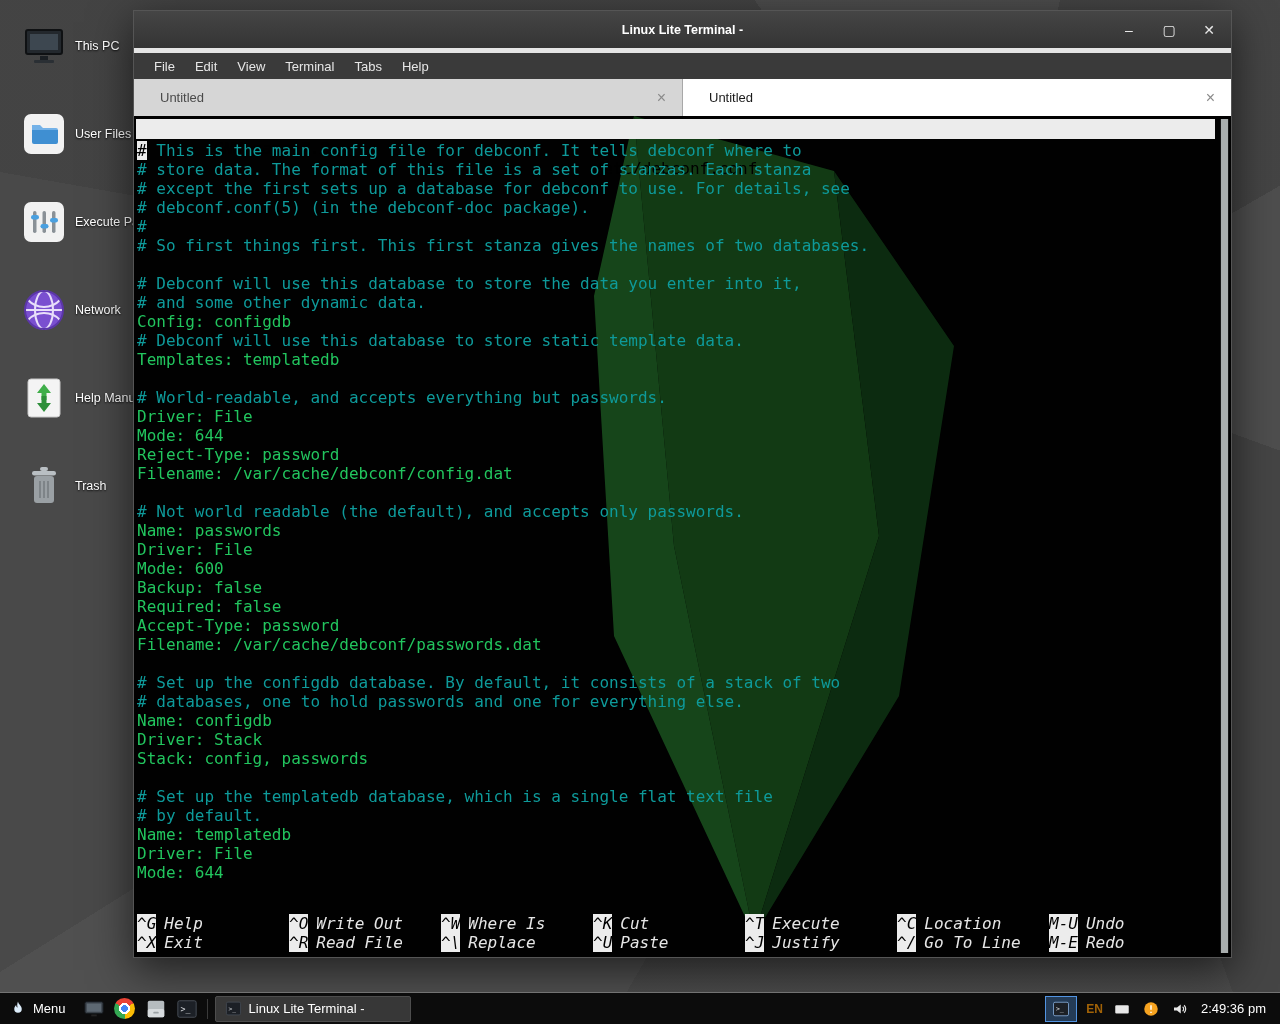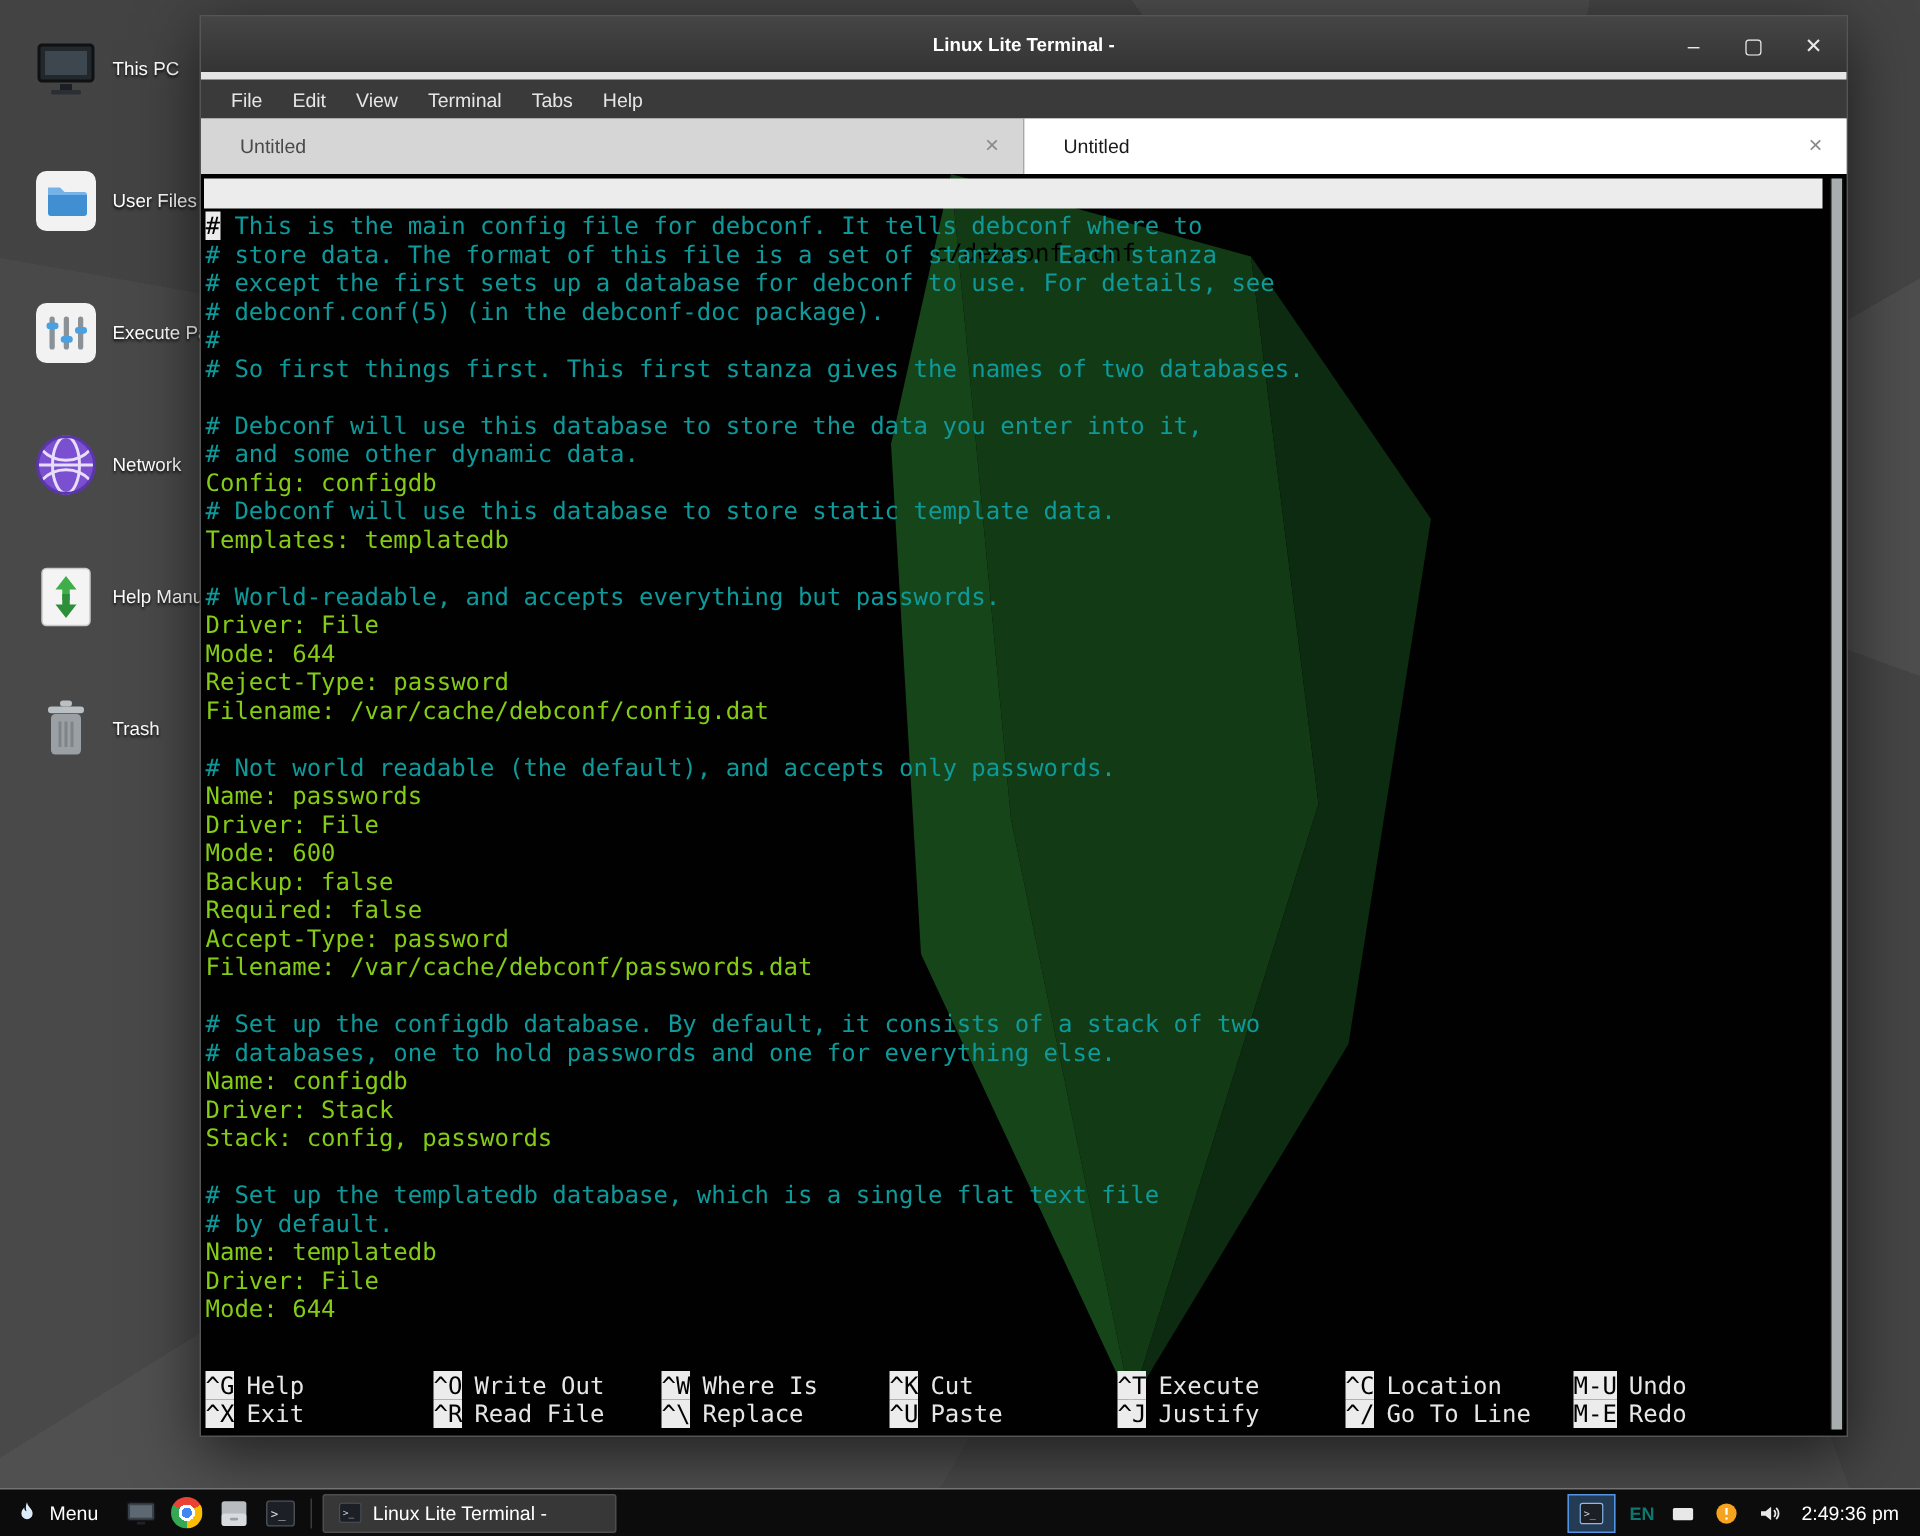--- a/index.html
+++ b/index.html
@@ -51,24 +51,24 @@
 
   
   .terminal { flex:1; background:#010101; position:relative; overflow:hidden;
     font-family:"DejaVu Sans Mono", monospace; font-size:16px; line-height:19px; }
   .watermark { position:absolute; inset:0; z-index:0; }
   .nano-header { position:absolute; left:2px; right:16px; top:3px; height:20px;
     background:#ececec; color:#000; z-index:2; white-space:pre; line-height:20px; }
   .nano-version { padding-left:20px;font-style:italic; }
   .nano-file { position:absolute; left:50%; transform:translateX(-50%); }
   .editor { position:absolute; left:3px; right:16px; top:25px; z-index:2; }
-  .line { height:19px; white-space:pre; color:#84cc16; }
+  .line { height:19px; white-space:pre; color:#22c55e; }
   .line.comment { color:#0e9a9a; }
   .cursor { background:#ececec; color:#000; }
-  .shortcuts { position:absolute; left:3px; bottom:5px; z-index:2; }
+  .shortcuts { position:absolute; left:3px; bottom:5px; z-index:2;font-style:italic; }
   .srow { display:grid; grid-template-columns:repeat(7, 152px); height:19px; }
   .sc { white-space:pre; }
   .sc .key { background:#ececec; color:#000; }
   .sc .slabel { color:#e6e6e6; padding-left:8px; }
   .term-scrollbar { position:absolute; right:2px; top:3px; bottom:4px; width:9px;
     background:#161616; z-index:3; }
   .term-thumb { position:absolute; left:1px; right:1px; top:0; height:100%; background:#a8adad; }
 
   
   .taskbar { position:absolute; left:0; right:0; bottom:0; height:32px;
@@ -88,21 +88,21 @@
   .task-button { display:flex; align-items:center; gap:7px; height:26px; width:196px;
     background:#373737; border:1px solid #4d4d4d; border-radius:2px; padding:0 9px;
     color:#fff; font-size:13px; cursor:default; }
   .task-button svg { width:17px; height:17px; display:block; flex:0 0 auto; }
   .task-label { white-space:nowrap; overflow:hidden; }
   .tray { margin-left:auto; display:flex; align-items:center; gap:9px; }
   .tray-selected { width:32px; height:26px; border:1px solid #5294e2;
     background:rgba(82,148,226,.35); display:flex; align-items:center; justify-content:center; }
   .tray-selected svg, .tray-icon svg { width:18px; height:18px; display:block; }
   .tray-icon { display:flex; align-items:center; justify-content:center; width:20px; height:24px; cursor:default; }
-  .lang { color:#0f766e; font-size:12px; font-weight:bold; }
+  .lang { color:#a16207; font-size:12px; font-weight:bold; }
   .clock { color:#fff; font-size:13px; padding:0 8px 0 2px; white-space:nowrap; }
 </style>
 </head>
 <body>
 
 <div class="desktop-icons" id="desktop-icons">
     <div class="dicon">
       <div class="img">
         <svg viewBox="0 0 48 48">
           <rect x="6" y="8" width="36" height="24" rx="2" fill="#23282d" stroke="#0f1113" stroke-width="2"></rect>

